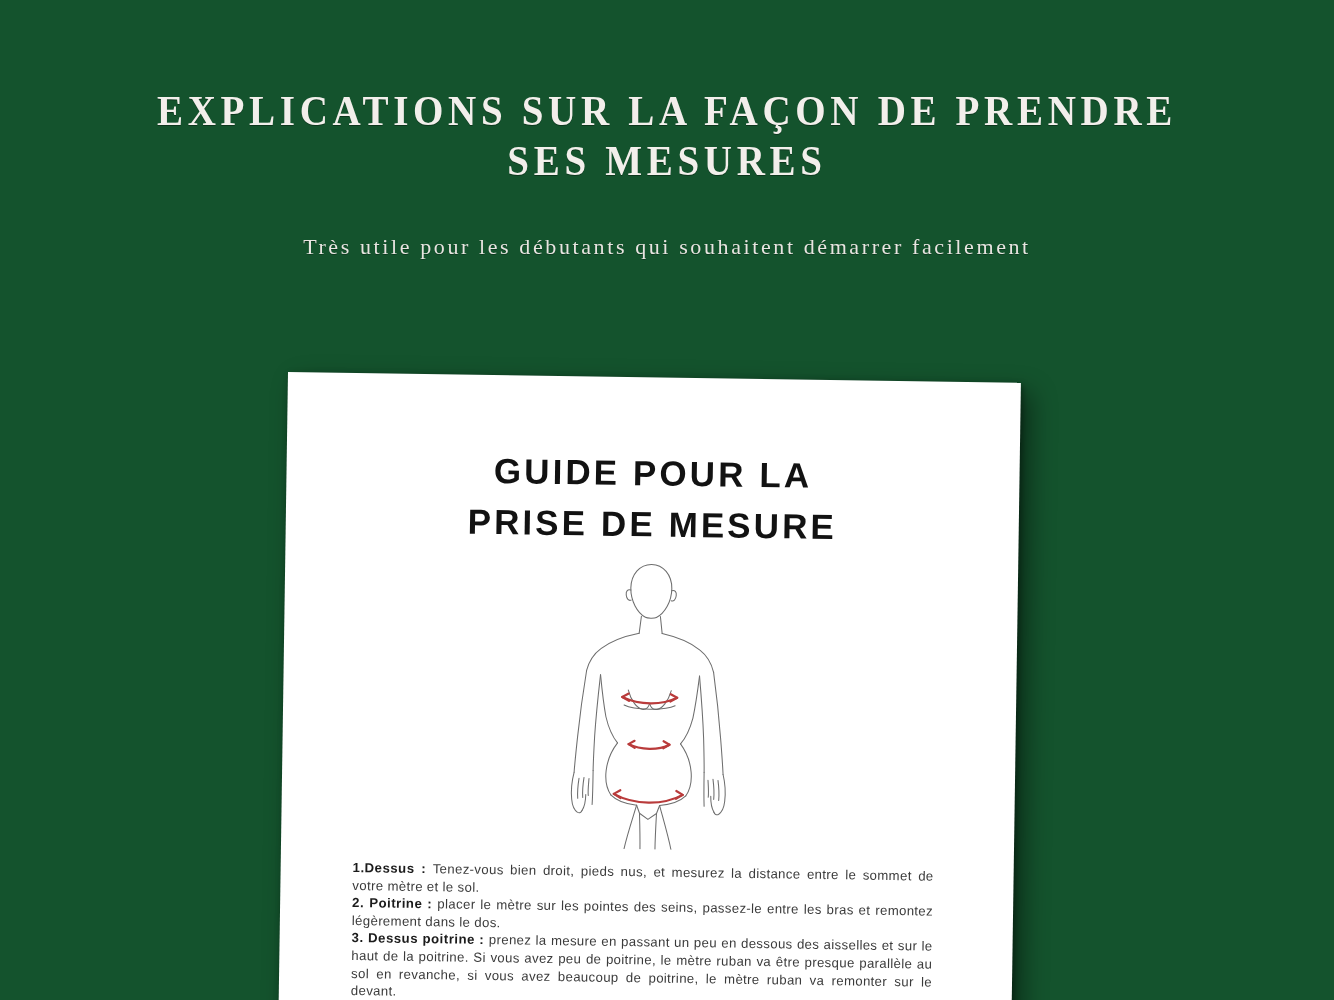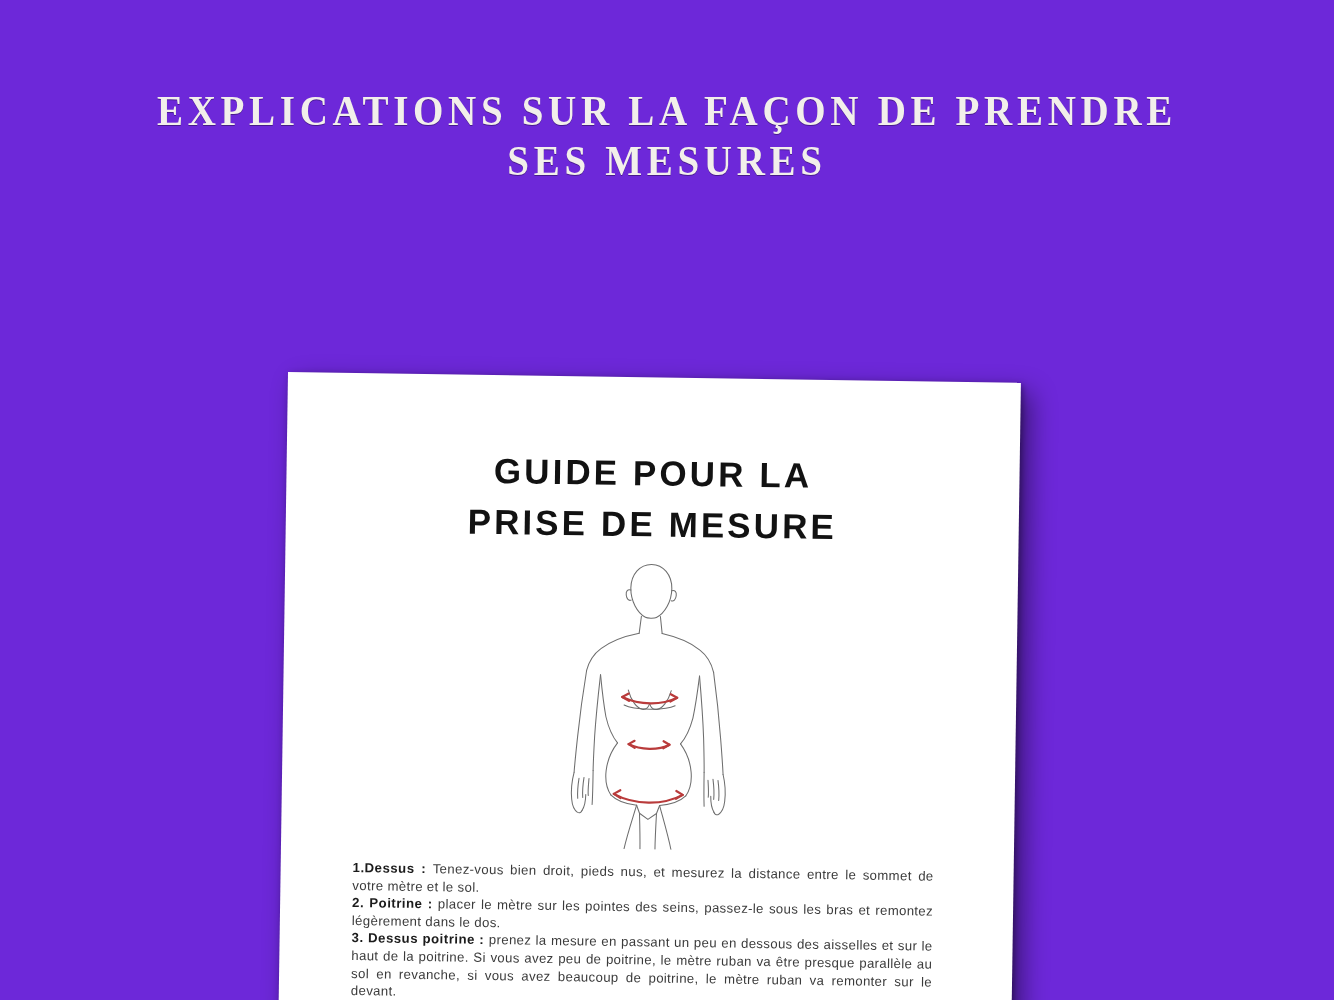--- a/index.html
+++ b/index.html
@@ -12,21 +12,21 @@
     overflow: hidden;
     background: #333333;
     font-family: "Liberation Sans", sans-serif;
     -webkit-font-smoothing: antialiased;
   }
 
   #stage {
     position: relative;
     width: 1334px;
     height: 1000px;
-    background: #6d28d9;
+    background: #14532d;
     overflow: hidden;
   }
 
   
   .promo-header {
     position: absolute;
     left: 0;
     top: 0;
     width: 1334px;
     text-align: center;
@@ -135,20 +135,21 @@
     letter-spacing: 0.5px;
   }
 </style>
 </head>
 <body>
 
 <div id="stage">
 
   <div class="promo-header">
     <h1 class="promo-title">EXPLICATIONS SUR LA FAÇON DE PRENDRE SES MESURES</h1>
+    <p class="promo-subtitle">Très utile pour les débutants qui souhaitent démarrer facilement</p>
   </div>
 
   <div class="sheet-wrap">
     <div class="sheet">
       <div class="sheet-inner">
 
         <div class="doc-title">
           <div>GUIDE POUR LA</div>
           <div>PRISE DE MESURE</div>
         </div>
@@ -224,21 +225,21 @@
               <path d="M149.5 233.2 L156 237 L149.2 241"></path>
             </g>
           </svg>
         </div>
 
         <div class="instructions">
           <p>
             <b>1.</b><b>Dessus</b><b> : </b><span>Tenez-vous bien droit, pieds nus, et mesurez la distance entre le sommet de votre mètre et le sol.</span>
           </p>
           <p>
-            <b>2.</b><b> Poitrine</b><b> :  </b><span>placer le mètre sur les pointes des seins, passez-le sous les bras et remontez légèrement dans le dos.</span>
+            <b>2.</b><b> Poitrine</b><b> :  </b><span>placer le mètre sur les pointes des seins, passez-le entre les bras et remontez légèrement dans le dos.</span>
           </p>
           <p>
             <b>3.</b><b> Dessus poitrine</b><b> : </b><span>prenez la mesure en passant un peu en dessous des aisselles et sur le haut de la poitrine. Si vous avez peu de poitrine, le mètre ruban va être presque parallèle au sol en revanche, si vous avez beaucoup de poitrine, le mètre ruban va remonter sur le devant.</span>
           </p>
         </div>
 
       </div>
     </div>
   </div>
 

